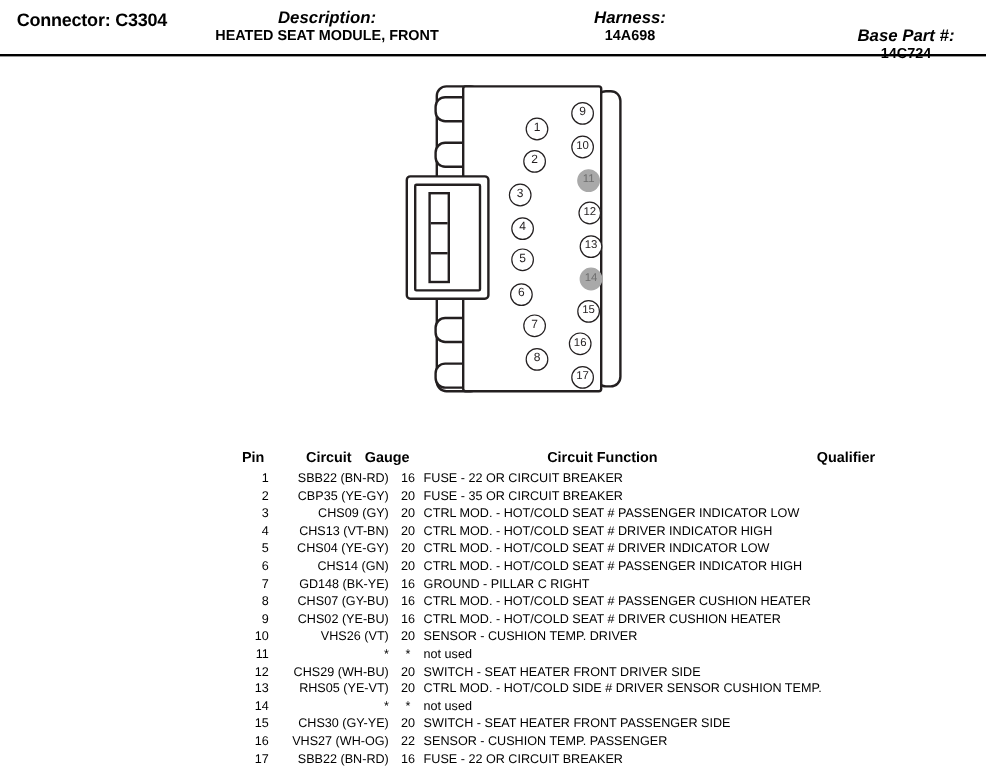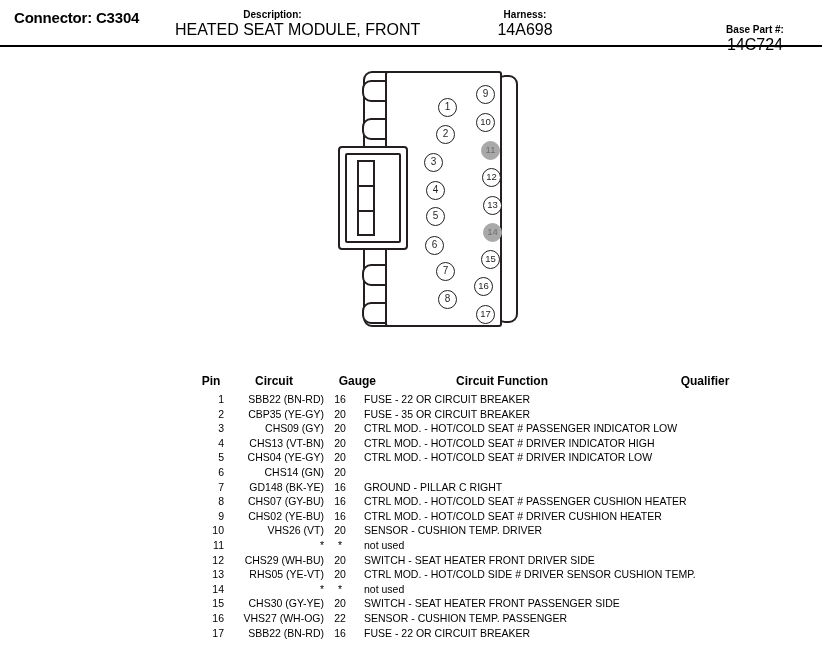--- a/index.html
+++ b/index.html
@@ -31,28 +31,29 @@
     font-size: 15px;
     font-weight: bold;
     letter-spacing: -0.2px;
     white-space: nowrap;
   }
   .hdr-col {
     position: absolute;
     text-align: center;
   }
   .hdr-label {
-    font-size: 10px;
+    font-size: 14px;
     font-weight: bold;
     line-height: 15px;
     white-space: nowrap;
+    font-style: italic;
   }
   .hdr-value {
-    font-size: 16px;
-    font-weight: normal;
+    font-size: 12px;
+    font-weight: bold;
     line-height: 15px;
     white-space: nowrap;
   }
   .hdr-desc   { left: 175px; top: 7px; width: 195px; }
   .hdr-harn   { left: 455px; top: 7px; width: 140px; }
   .hdr-base   { left: 690px; top: 22px; width: 130px; }
 
   .header-rule {
     position: absolute;
     left: 0;
@@ -199,34 +200,34 @@
   .thead { height: 19px; }
 
   .c-pin, .c-circuit, .c-gauge, .c-func, .c-qual {
     position: absolute;
     font-size: 10.5px;
     white-space: nowrap;
   }
   .c-pin     { left: 198px; width: 26px; text-align: right; }
   .c-circuit { left: 228px; width: 96px; text-align: right; }
   .c-gauge   { left: 326px; width: 28px; text-align: center; }
-  .c-func    { left: 364px; text-align: left; }
+  .c-func    { left: 353px; text-align: left; }
   .c-qual    { left: 640px; text-align: left; }
 
   .thead .c-pin,
   .thead .c-circuit,
   .thead .c-gauge,
   .thead .c-func,
   .thead .c-qual {
     font-size: 12px;
     font-weight: bold;
   }
   .thead .c-pin     { left: 198px; width: 26px; text-align: center; }
   .thead .c-circuit { left: 224px; width: 100px; text-align: center; }
-  .thead .c-gauge   { left: 304px; width: 72px; text-align: right; }
+  .thead .c-gauge   { left: 304px; width: 72px; text-align: left; }
   .thead .c-func    { left: 372px; width: 260px; text-align: center; }
   .thead .c-qual    { left: 640px; width: 130px; text-align: center; }
 </style>
 </head>
 <body>
 
 <div class="header">
   <div class="hdr-connector">Connector: C3304</div>
 
   <div class="hdr-col hdr-desc">
@@ -323,20 +324,21 @@
       <span class="c-pin">5</span>
       <span class="c-circuit">CHS04 (YE-GY)</span>
       <span class="c-gauge">20</span>
       <span class="c-func">CTRL MOD. - HOT/COLD SEAT # DRIVER INDICATOR LOW</span>
       <span class="c-qual"></span>
     </div>
     <div class="trow">
       <span class="c-pin">6</span>
       <span class="c-circuit">CHS14 (GN)</span>
       <span class="c-gauge">20</span>
+      <span class="c-func">CTRL MOD. - HOT/COLD SEAT # PASSENGER INDICATOR HIGH</span>
       <span class="c-qual"></span>
     </div>
     <div class="trow">
       <span class="c-pin">7</span>
       <span class="c-circuit">GD148 (BK-YE)</span>
       <span class="c-gauge">16</span>
       <span class="c-func">GROUND - PILLAR C RIGHT</span>
       <span class="c-qual"></span>
     </div>
     <div class="trow">

